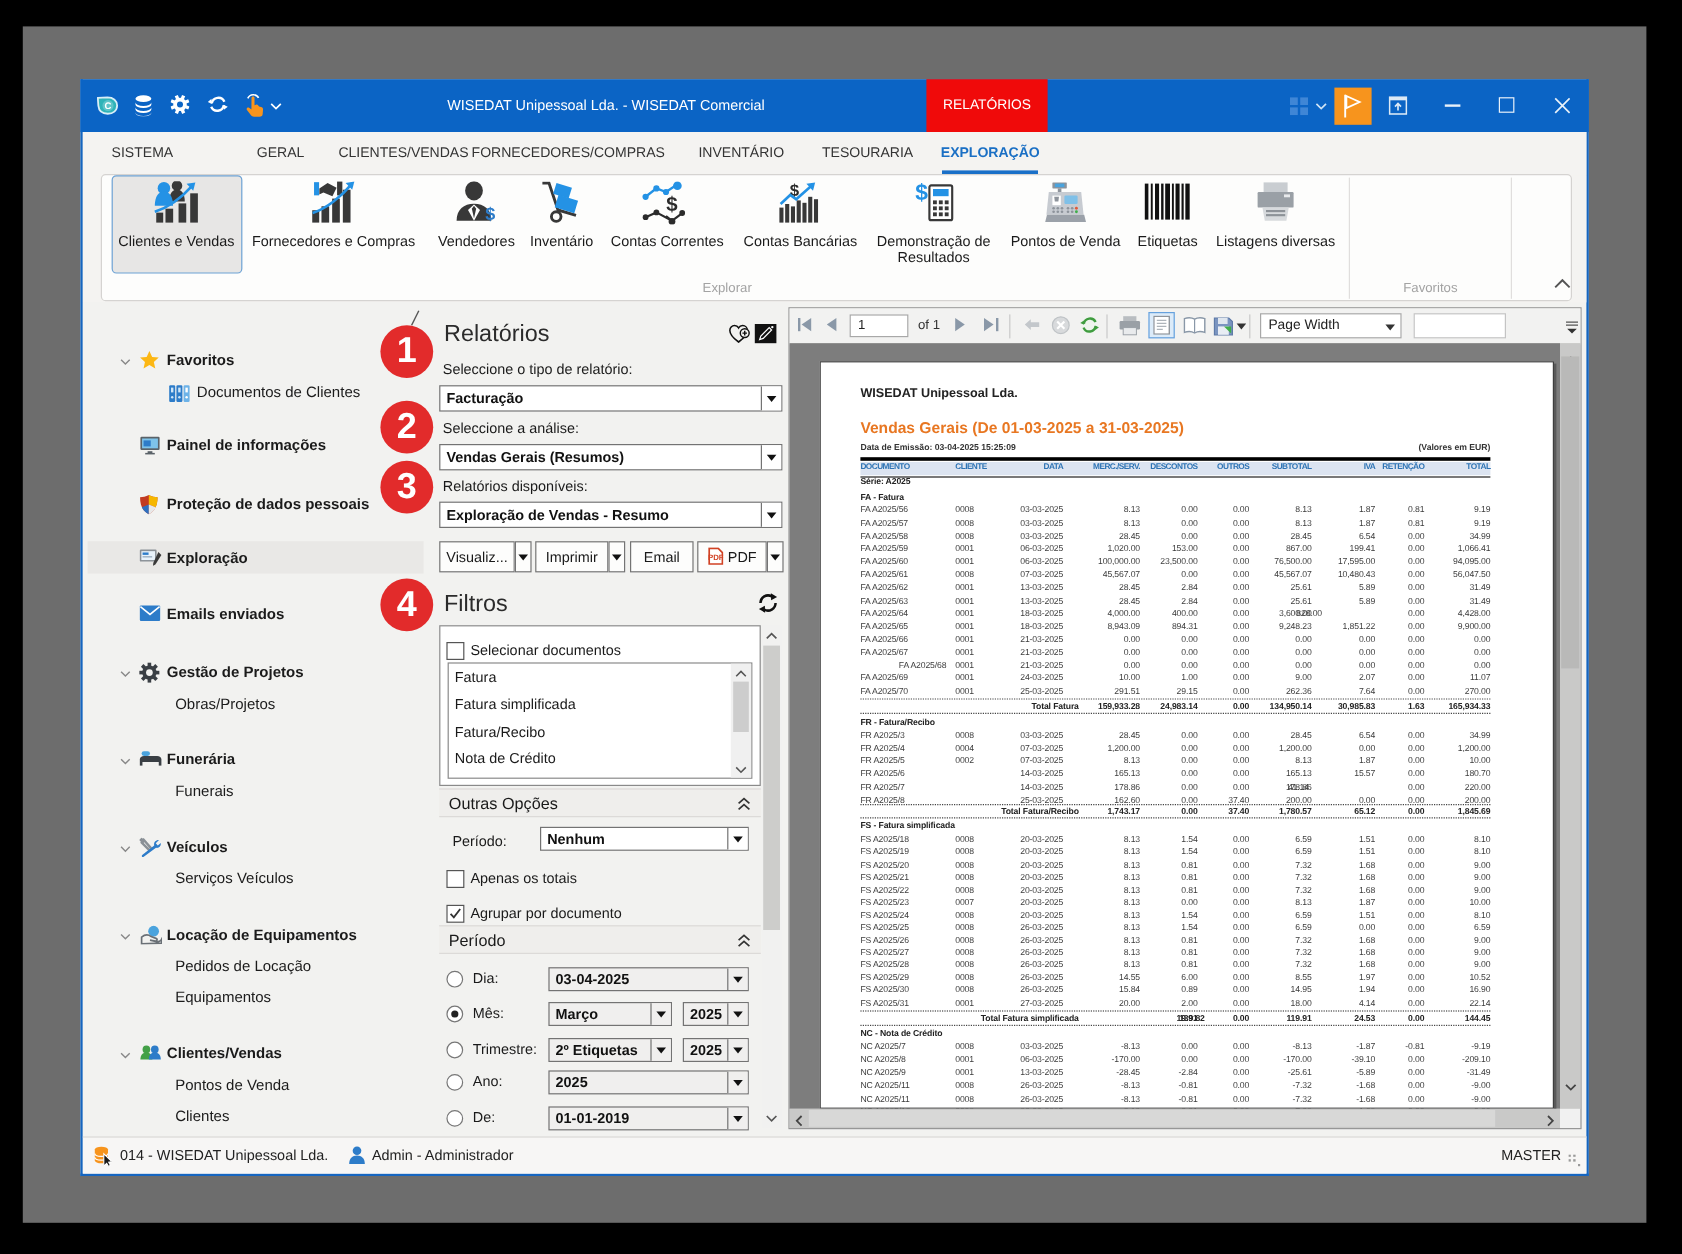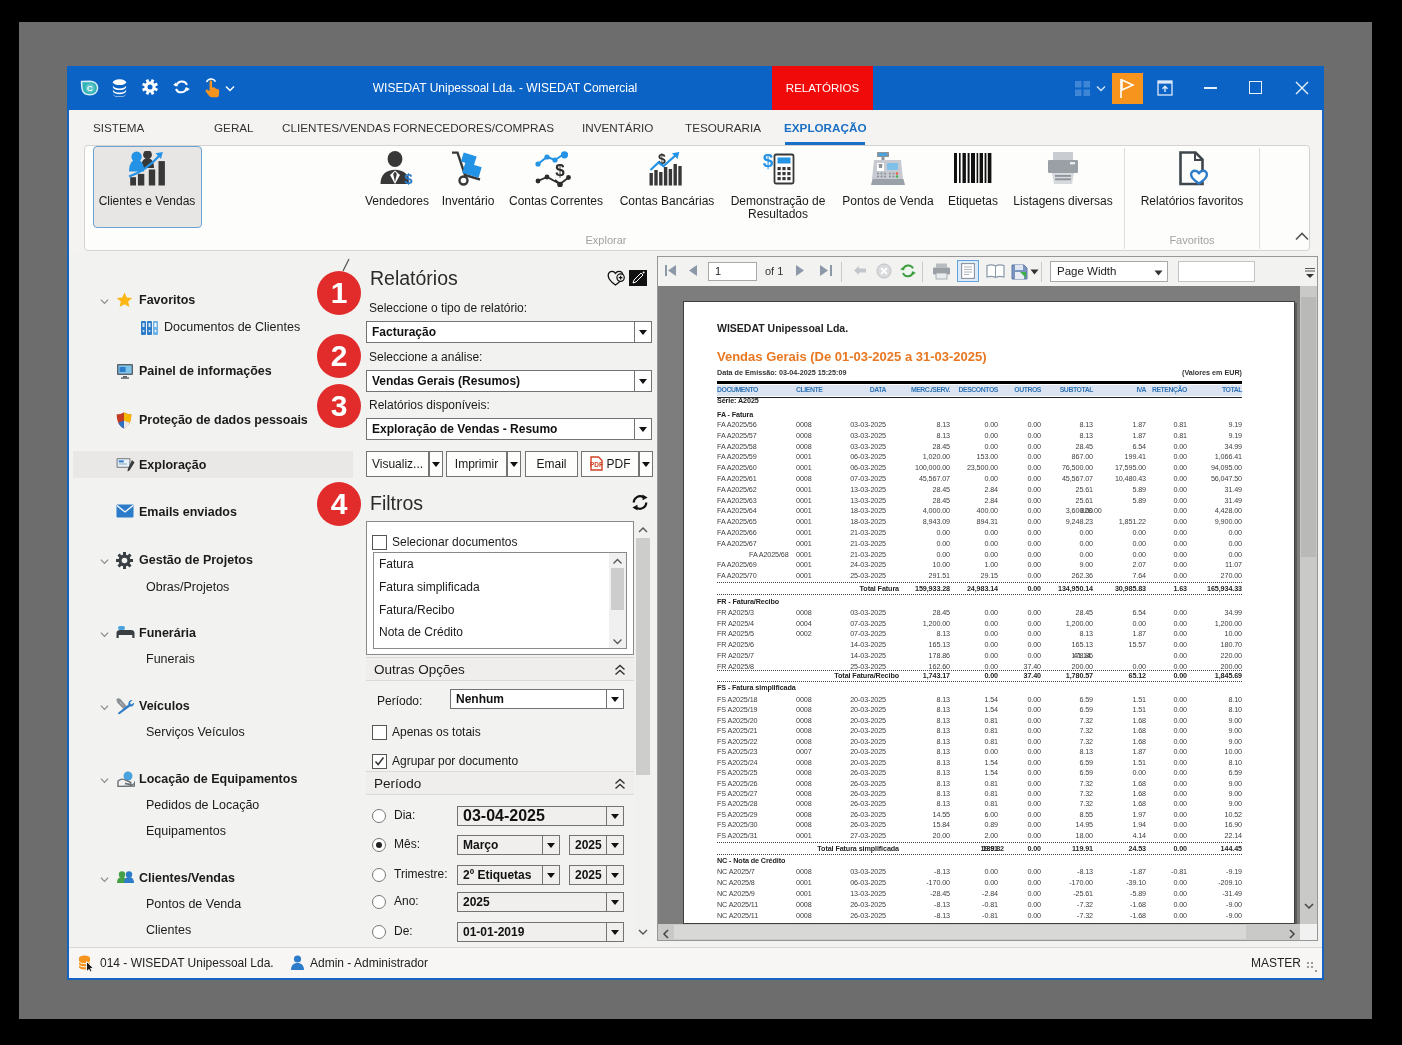--- a/index.html
+++ b/index.html
@@ -135,20 +135,34 @@
 <rect x="20.8" y="18.5" width="6.4" height="16" fill="#383838"></rect>
 <rect x="30.5" y="10.1" width="6.4" height="24.4" fill="#383838"></rect>
 <circle cx="19.5" cy="3.7" r="4.4" fill="#383838"></circle>
 <path d="M13 17 c0-6.5 2.8-10 6.5-10 s6.5 3.5 6.5 10 z" fill="#383838"></path>
 <circle cx="8.6" cy="5.8" r="5.2" fill="#2492e5"></circle>
 <path d="M1 20.5 c0-8 3.3-12 7.6-12 s7.6 4 7.6 12 z" fill="#2492e5"></path>
 <path d="M1 25.5 C12 22 24 13 32.5 3.5" stroke="#2492e5" stroke-width="2.2" fill="none"></path>
 <path d="M27.5 2.2 L34.8 1 L33 8 Z" fill="#2492e5"></path>
             </svg>
             <div class="lbl">Clientes e Vendas</div>
+          </div>
+          <div class="rbtn" style="left:120px;width:146px;">
+            <svg width="37" height="35" viewBox="0 0 37 35">
+<rect x="0.7" y="24.2" width="5.8" height="10.3" fill="#383838"></rect>
+<rect x="8.4" y="20.9" width="6.4" height="13.6" fill="#383838"></rect>
+<rect x="17.3" y="14.5" width="6.4" height="20" fill="#383838"></rect>
+<rect x="26.2" y="7.1" width="6.4" height="27.4" fill="#383838"></rect>
+<rect x="2.2" y="0.8" width="4.2" height="11" fill="#2492e5"></rect>
+<rect x="21.4" y="0.2" width="4.4" height="11.6" fill="#383838"></rect>
+<path d="M6.6 6 L13.5 1.5 L21 5.5 L17.5 12.5 L10 9.5 L6.6 11 Z" fill="#383838"></path>
+<path d="M1 26.5 C12 23 25 13 33.5 2.5" stroke="#2492e5" stroke-width="2.2" fill="none"></path>
+<path d="M28.5 1.5 L35.8 0.2 L34 7.2 Z" fill="#2492e5"></path>
+            </svg>
+            <div class="lbl">Fornecedores e Compras</div>
           </div>
           <div class="rbtn" style="left:274px;width:76px;">
             <svg width="36" height="34" viewBox="0 0 36 34">
 <ellipse cx="16" cy="8" rx="7.4" ry="8" fill="#383838"></ellipse>
 <path d="M1.5 33 C1.5 23.5 7.5 18.8 16 18.8 C24.5 18.8 30.5 23.5 30.5 33 Z" fill="#383838"></path>
 <path d="M16 19.5 l-5 4.5 5 9 5-9 z" fill="#fff"></path>
 <path d="M16 20.5 l-1.8 2.4 1.8 8 1.8-8 z" fill="#383838"></path>
 <text x="29.5" y="32.5" font-size="15" font-weight="bold" fill="#2d7cc9" text-anchor="middle" font-family="Liberation Sans">$</text>
             </svg>
             <div class="lbl">Vendedores</div>
@@ -261,28 +275,20 @@
             <svg width="38" height="36" viewBox="0 0 38 36">
 <rect x="9" y="1" width="20" height="8" fill="#c9cdd1"></rect>
 <rect x="4" y="9" width="30" height="13" rx="1" fill="#9aa0a6"></rect>
 <rect x="26" y="11" width="5" height="2.4" fill="#e8eaec"></rect>
 <path d="M8 22 L30 22 L28 33 L10 33 Z" fill="#d7dadd"></path>
 <rect x="11" y="24" width="16" height="1.8" fill="#8d9298"></rect>
               <rect x="11" y="27.4" width="16" height="1.8" fill="#8d9298"></rect>
             </svg>
             <div class="lbl">Listagens diversas</div>
           </div>
-          <div class="rbtn" style="left:1043px;width:128px;">
-            <svg width="36" height="36" viewBox="0 0 36 36">
-<path d="M6.5 1.5 L21.5 1.5 L28.5 8.5 L28.5 33 L6.5 33 Z" fill="none" stroke="#3f474d" stroke-width="2.6"></path>
-<path d="M21 1.5 L21 9 L28.5 9" fill="none" stroke="#3f474d" stroke-width="2"></path>
-<path d="M25 22.3 C24 20.7 22.4 19.8 20.9 19.8 C18.7 19.8 17.1 21.4 17.1 23.5 C17.1 26.6 20.1 29.4 25 32.4 C29.9 29.4 32.9 26.6 32.9 23.5 C32.9 21.4 31.3 19.8 29.1 19.8 C27.6 19.8 26 20.7 25 22.3 Z" fill="#fff" stroke="#2d7cc9" stroke-width="2.4" stroke-linejoin="round"></path>
-            </svg>
-            <div class="lbl">Relatórios favoritos</div>
-          </div>
           <div class="abs" style="left:1039px;top:2px;width:1px;height:101px;background:#e0dedd;"></div>
           <div class="abs" style="left:1174px;top:2px;width:1px;height:101px;background:#e0dedd;"></div>
           <div class="grplbl" style="left:461px;width:120px;">Explorar</div>
           <div class="grplbl" style="left:1047px;width:120px;">Favoritos</div>
           <svg class="abs" style="left:1210px;top:86px" width="14" height="9" viewBox="0 0 14 9">
 <path d="M1 7.5 L7 1.5 L13 7.5" stroke="#555" stroke-width="1.6" fill="none"></path>
           </svg>
         </div>
       </div>
       <div class="navp">
@@ -511,21 +517,21 @@
         <div class="flbl" style="left:35px;top:502px;">Agrupar por documento</div>
         <div class="band" style="top:519px;">
           <div class="t">Período</div>
           <svg style="position:absolute;right:8px;top:6px" width="12" height="12" viewBox="0 0 12 12">
             <path d="M1.5 5.5 L6 1.5 L10.5 5.5 M1.5 10.5 L6 6.5 L10.5 10.5" stroke="#333" stroke-width="1.4" fill="none"></path>
           </svg>
         </div>
         <div class="radio" style="left:15px;top:557px;"></div>
         <div class="flbl" style="left:37px;top:556px;">Dia:</div>
         <div class="dd" style="left:100px;top:554px;width:167px;height:20px;background:#f0efee;">
-          <div class="tx" style="font-weight:bold;font-size:16px;">03-04-2025</div>
+          <div class="tx" style="font-weight:bold;font-size:12px;">03-04-2025</div>
           <div class="ar" style="background:#f0efee;"></div>
         </div>
         <div class="radio" style="left:15px;top:586px;"></div>
         <div class="abs" style="left:19px;top:590px;width:6px;height:6px;border-radius:50%;background:#222;"></div>
         <div class="flbl" style="left:37px;top:585px;">Mês:</div>
         <div class="dd" style="left:100px;top:583px;width:103px;height:20px;background:#f0efee;">
           <div class="tx" style="font-weight:bold;font-size:12px;">Março</div>
           <div class="ar" style="background:#f0efee;"></div>
         </div>
         <div class="dd" style="left:212px;top:583px;width:55px;height:20px;background:#f0efee;">

